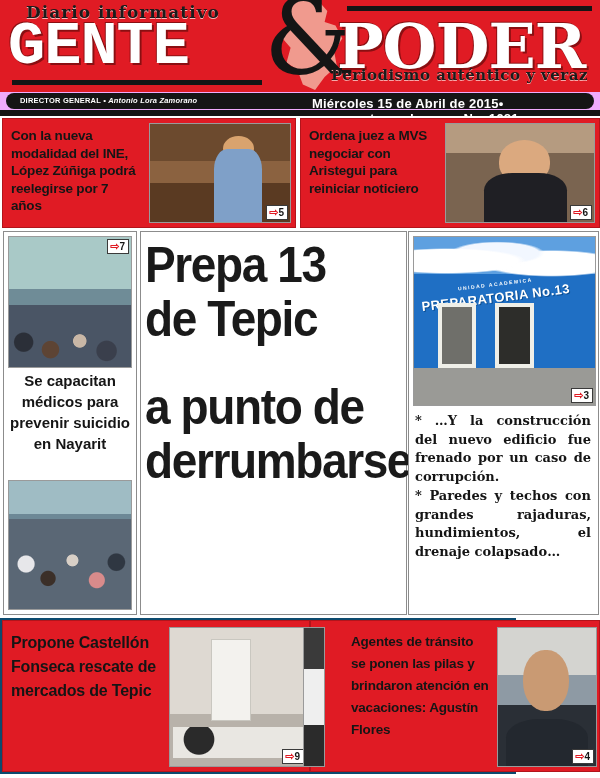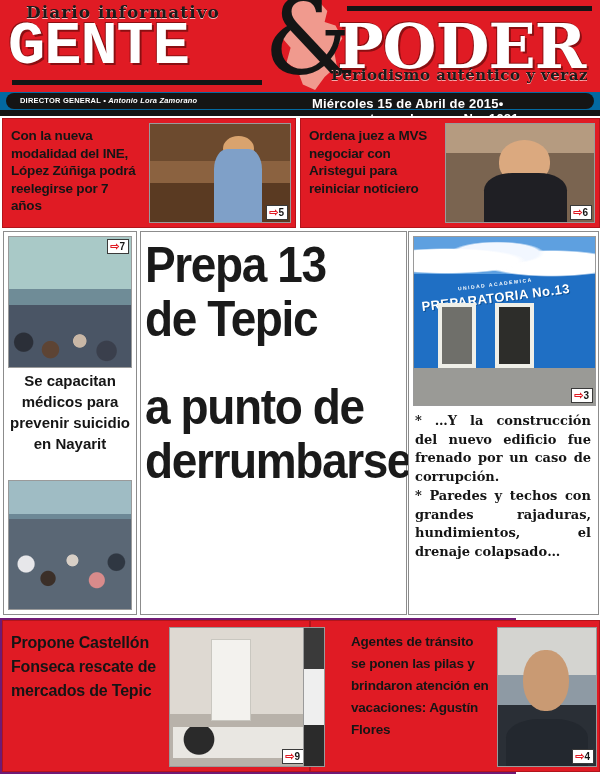--- a/index.html
+++ b/index.html
@@ -48,21 +48,21 @@
     background:#f09a8e;
     clip-path:polygon(30% 0%,62% 4%,74% 14%,70% 26%,86% 30%,96% 44%,84% 58%,88% 74%,70% 86%,56% 100%,38% 94%,30% 78%,14% 70%,20% 54%,6% 42%,16% 28%,10% 14%);
   }
   .mh-amp-char{
     position:absolute;left:0;top:-10px;width:110px;text-align:center;
     font-family:"DejaVu Serif", serif;font-size:104px;line-height:104px;
     color:#151515;
   }
 
   
-  .infobar-wrap{position:relative;width:600px;height:18px;background:#0369a1;}
+  .infobar-wrap{position:relative;width:600px;height:18px;background:#f0abfc;}
   .infobar{
     position:absolute;left:6px;top:1px;width:588px;height:16px;
     background:#151515;border-radius:9px;
   }
   .ib-left{
     position:absolute;left:14px;top:3px;
     font-size:7.5px;font-weight:bold;color:#ffffff;letter-spacing:0.2px;
     font-style:italic;
   }
   .ib-left b{font-style:normal;}
@@ -141,21 +141,21 @@
   .cr-photo{position:absolute;left:4px;top:4px;width:181px;height:168px;}
   .cr-body{
     position:absolute;left:6px;top:180px;width:176px;
     font-family:"DejaVu Serif", serif;
     font-size:13px;line-height:18.5px;font-weight:bold;color:#151515;
     text-align:justify;
   }
   .cr-body p{margin:0 0 1px 0;}
 
   
-  .bot{position:relative;width:516px;height:156px;background:#701a75;}
+  .bot{position:relative;width:516px;height:156px;background:#0c4a6e;}
   .bteaser{position:absolute;top:2px;height:150px;background:#e01b24;border:1px solid #b2141b;}
   .bteaser.left{left:2px;width:306px;}
   .bteaser.right{left:310px;width:288px;}
   .bteaser .txt{
     position:absolute;left:8px;top:10px;width:150px;
     font-size:16px;line-height:24px;font-weight:bold;color:#151515;
   }
   .bteaser.right .txt{left:40px;width:140px;font-size:13.5px;line-height:22px;}
   .bteaser.left .photo{position:absolute;left:166px;top:6px;width:136px;height:138px;}
   .bteaser.right .photo{position:absolute;left:186px;top:6px;width:98px;height:138px;}

